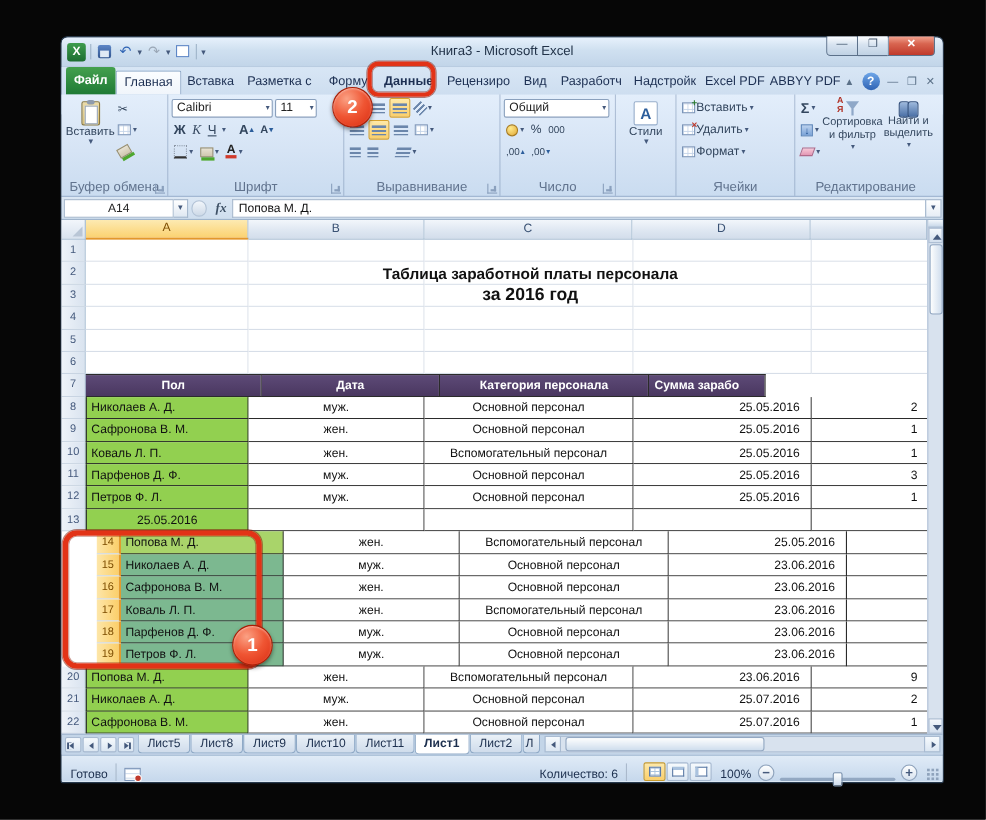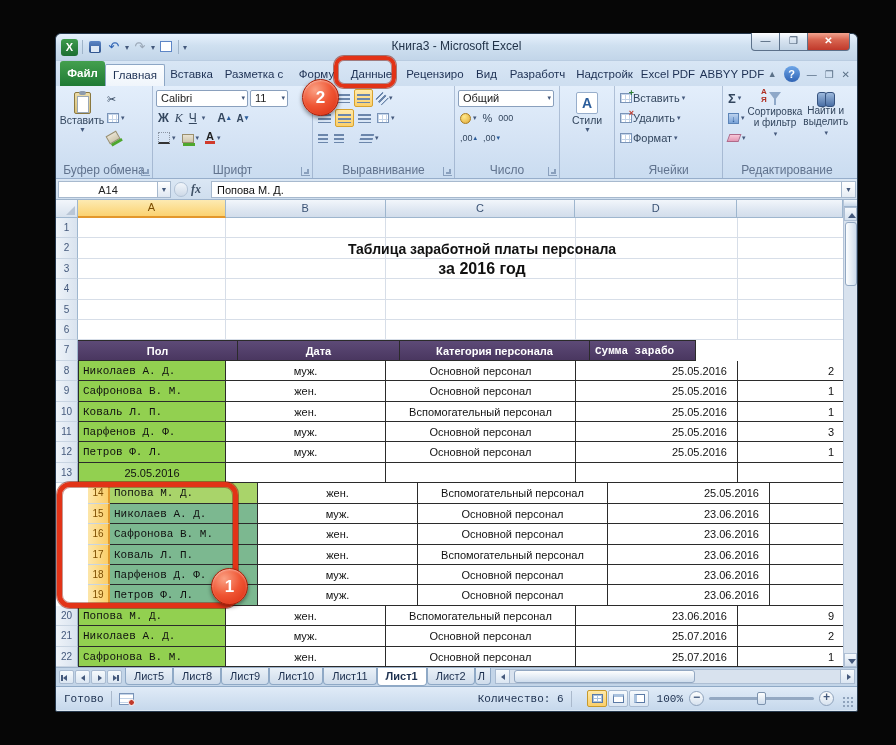--- a/index.html
+++ b/index.html
@@ -104,21 +104,21 @@
   .bigbtn2{display:flex;flex-direction:column;align-items:center;width:62px;height:66px;font-size:10px;
     color:#33465e;text-align:center;line-height:11px;padding-top:2px;}
   
   .fbar{position:absolute;left:0;top:145px;right:0;height:21px;background:linear-gradient(#dbe7f4,#cfdeee);
     border-bottom:1px solid #9fb4cc;display:flex;align-items:center;}
   .namebox{width:100px;height:17px;background:#fff;border:1px solid #a7b9ce;margin-left:2px;
     font-size:11px;text-align:center;line-height:16px;color:#222;}
   .nb-dd{width:13px;height:17px;border:1px solid #a7b9ce;border-left:none;background:linear-gradient(#fff,#dfe8f2);
     font-size:7px;color:#44597c;text-align:center;line-height:16px;}
   .fx-sep{width:14px;height:15px;border-radius:7px;background:linear-gradient(#f2f6fb,#cdd9e7);border:1px solid #b3c3d6;margin:0 3px;}
-  .fx{font-family:"Liberation Serif",serif;font-style:italic;font-weight:bold;font-size:12px;color:#3f5166;width:20px;text-align:left;}
+  .fx{font-family:"Liberation Serif",serif;font-style:italic;font-weight:bold;font-size:12px;color:#3f5166;width:20px;text-align:center;}
   .fval{flex:1;height:17px;background:#fff;border:1px solid #a7b9ce;border-right:none;font-size:11px;
     line-height:16px;padding-left:5px;color:#111;}
   .f-dd{width:15px;height:17px;background:linear-gradient(#fff,#e6edf5);border:1px solid #a7b9ce;
     font-size:7px;color:#44597c;text-align:center;line-height:15px;margin-right:1px;}
   
   .gridwrap{position:absolute;left:0;top:166px;width:787px;height:467px;background:#fff;overflow:hidden;}
   .colheads{display:flex;height:18px;}
   .corner{width:22px;height:18px;background:linear-gradient(#f2f6fb,#d8e2ee);border-right:1px solid #9eb6ce;border-bottom:1px solid #9eb6ce;position:relative;}
   .corner::after{content:"";position:absolute;right:2px;bottom:2px;border-left:9px solid transparent;border-bottom:9px solid #b9c6d6;}
   .colh{height:18px;background:linear-gradient(#f2f6fb,#dde6f1 60%,#d2ddeb);border-right:1px solid #9eb6ce;
@@ -126,21 +126,21 @@
   .colh.sel{background:linear-gradient(#fdeab2,#fbd271);border-bottom:2px solid #e3972c;color:#7c4d00;line-height:15px;}
   #rows{position:relative;}
   .xrow{display:flex;height:20.409px;position:relative;}
   .rn{width:22px;flex:0 0 22px;background:linear-gradient(90deg,#eef3f9,#d9e3ef);border-right:1px solid #9eb6ce;
     border-bottom:1px solid #c8d4e2;color:#44597c;text-align:center;font-size:10px;line-height:20px;}
   .rn-sel{background:linear-gradient(90deg,#fde6a9,#fbcf6a);border-right:2px solid #e19a2e;color:#7c4d00;margin-left:32px;}
   .c{height:100%;flex:0 0 auto;font-size:11px;line-height:20px;overflow:hidden;white-space:nowrap;color:#111;}
   .g{border-right:1px solid #d7dee8;border-bottom:1px solid #d7dee8;background:#fff;}
   .t{background:#fff;border-right:1px solid #2b2b2b;border-bottom:1px solid #2b2b2b;text-align:center;}
   .t.noR{border-right:none;}
-  .aL{text-align:left;padding-left:4px;font-family:Liberation Mono, monospace;}
+  .aL{text-align:left;padding-left:4px;}
   .aR{text-align:right;padding-right:10px;}
   .a-green{background:#92d050;border-left:1px solid #2b2b2b;}
   .a-selected{background:#7cb890;}
   .a-active{background:#a9d46a;}
   .th{background:linear-gradient(#5d4a77,#4a3760);color:#fff;font-weight:bold;border-right:1px solid #2b2b2b;
     border-bottom:1px solid #2b2b2b;border-top:1px solid #2b2b2b;text-align:center;}
   .th.aL{text-align:left;}
   .merged{position:absolute;left:170px;width:512px;top:0;height:100%;display:flex;align-items:center;
     justify-content:center;font-weight:bold;color:#111;pointer-events:none;}
   .merged.big{font-size:14px;}
@@ -169,21 +169,21 @@
     border-top:none;border-radius:0 0 4px 4px;font-size:11px;line-height:16px;color:#1c2f4e;white-space:nowrap;}
   .stab.active{background:#fff;font-weight:bold;height:18px;}
   .stab.partial{width:16px;padding:0 2px;overflow:hidden;}
   .hs{flex:1;display:flex;margin:1px 2px 0 4px;height:15px;}
   .hs-btn{width:15px;height:15px;background:linear-gradient(#f6fafd,#dbe6f2);border:1px solid #a9bbd1;position:relative;}
   .hs-track{flex:1;background:#d8e2ee;border:1px solid #aebfd4;border-left:none;border-right:none;position:relative;}
   .hs-thumb{position:absolute;left:4px;top:0;width:55%;height:13px;border-radius:3px;
     background:linear-gradient(#fdfefe,#cfdded);border:1px solid #93a8c2;}
   
   .sbar{position:absolute;left:0;top:652px;right:0;height:24px;background:linear-gradient(#e0ebf7,#c6d8ec);
-    border-top:1px solid #8fa9c6;display:flex;align-items:center;font-size:11px;color:#1c2f4e;border-radius:0 0 2px 2px;font-family:Liberation Mono, monospace;}
+    border-top:1px solid #8fa9c6;display:flex;align-items:flex-end;font-size:11px;color:#1c2f4e;border-radius:0 0 2px 2px;}
   .sb-ready{margin-left:8px;}
   .sb-sep{width:1px;height:16px;background:#aab9cc;margin:0 7px;}
   .macro-ic{width:15px;height:12px;background:#fff;border:1px solid #7a94b8;position:relative;
     background-image:linear-gradient(#c4d4e8 1px,transparent 1px);background-size:4px 4px;}
   .macro-ic::after{content:"";position:absolute;right:-2px;bottom:-2px;width:5px;height:5px;border-radius:50%;background:#c0392b;border:1px solid #fff;}
   .sb-count{margin-left:auto;}
   .viewbtns{display:flex;gap:1px;margin:0 8px;}
   .vbtn{width:20px;height:17px;border:1px solid #a9bbd1;border-radius:2px;background:linear-gradient(#f6fafd,#dbe6f2);position:relative;}
   .vbtn.on{background:linear-gradient(#ffe9a8,#fbcf6a);border-color:#c79a2c;}
   .vbtn i{position:absolute;left:4px;top:3px;width:11px;height:9px;border:1px solid #5b7aa6;background:#fff;}
@@ -242,21 +242,21 @@
     </div>
   </div>
 
   <div class="tabrow">
     <div id="ribbon-tabs">
           <div class="tab tab-file" style="width: 45px;">Файл</div>
           <div class="tab tab-active" style="width: 60px;">Главная</div>
           <div class="tab" style="width: 53px;">Вставка</div>
           <div class="tab" style="width: 72px;">Разметка с</div>
           <div class="tab" style="width: 53px;">Форму</div>
-          <div class="tab" style="width: 57px;">Данные</div>
+          <div class="tab" style="width: 57px; font-weight: bold;">Данные</div>
           <div class="tab" style="width: 70px;">Рецензиро</div>
           <div class="tab" style="width: 33px;">Вид</div>
           <div class="tab" style="width: 69px;">Разработч</div>
           <div class="tab" style="width: 65px;">Надстройк</div>
           <div class="tab" style="width: 62px;">Excel PDF</div>
           <div class="tab" style="width: 66px;">ABBYY PDF</div>
         </div>
     <div class="ribbon-right">
       <span class="chev">▲</span>
       <span class="help">?</span>

